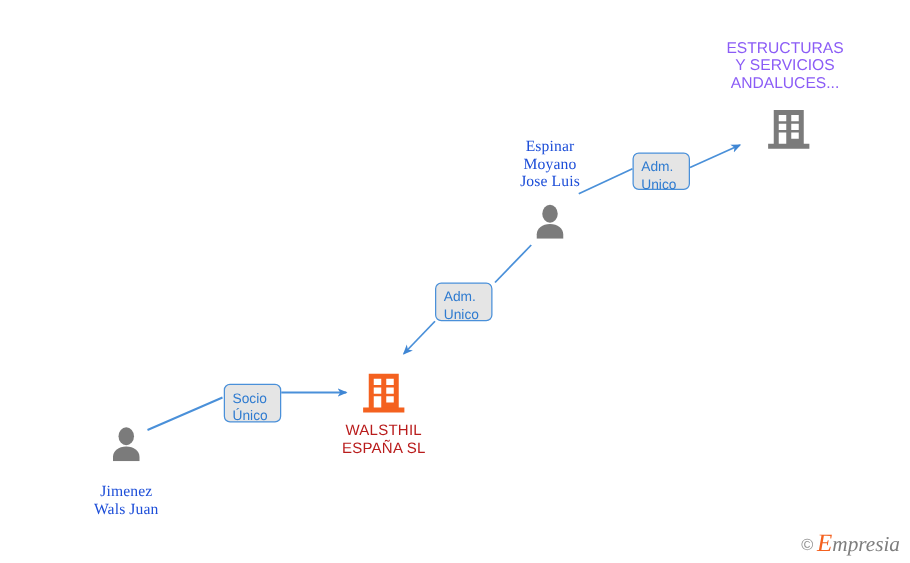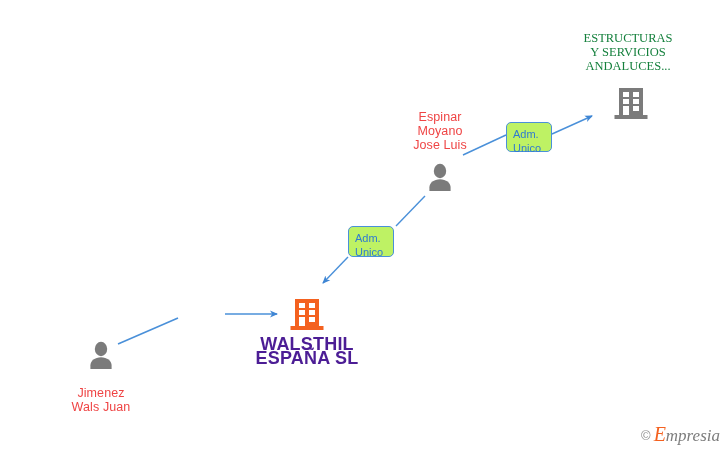--- a/index.html
+++ b/index.html
@@ -28,47 +28,47 @@
     position: absolute;
     text-align: center;
     color: #808080;
     font-size: 12.5px;
     line-height: 14px;
     letter-spacing: 0.1px;
     white-space: pre-line;
     pointer-events: none;
   }
   .node-label.company {
-    color: #4c1d95;
-    font-weight: bold;
-    font-size: 18px;
+    color: #b91c1c;
+    font-weight: normal;
+    font-size: 12px;
     letter-spacing: 0.2px;
   }
   .node-label.person {
     font-weight: normal;
-    color: #ef4444;
+    color: #1d4ed8;
+    font-family: Liberation Serif, serif;
   }
   .node-label.company-plain {
     font-weight: normal;
-    color: #15803d;
+    color: #8b5cf6;
     letter-spacing: 0px;
-    font-family: Liberation Serif, serif;
   }
 
   
   .icon-wrap {
     position: absolute;
   }
   .icon-wrap svg { display: block; }
 
   
   .rel-box {
     position: absolute;
     box-sizing: border-box;
-    background: #bef264;
+    background: #e5e5e5;
     border: 1.5px solid #4a90d9;
     border-radius: 5px;
     color: #2f7bd0;
     font-size: 11px;
     line-height: 14px;
     text-align: left;
     padding: 4px 17px 4px 6px;
     white-space: pre-line;
     font-family: "Liberation Sans", sans-serif;
   }
@@ -187,19 +187,21 @@
   </div>
   <div class="node-label person" style="left:39px; top:386px; width:124px;">Jimenez
 Wals Juan</div>
 
   <div class="rel-box" style="left:506px; top:122px; width:46px; height:30px;">Adm.
 Unico</div>
 
   <div class="rel-box" style="left:348px; top:226px; width:46px; height:31px;">Adm.
 Unico</div>
 
+  <div class="rel-box" style="left:179px; top:307px; width:46px; height:31px;">Socio
+Único</div>
 
   <div id="watermark">
     <span class="copy">©</span>
     <span class="brand"><span class="cap">E</span><span>mpresia</span></span>
   </div>
 
 </div>
 
 </body></html>

